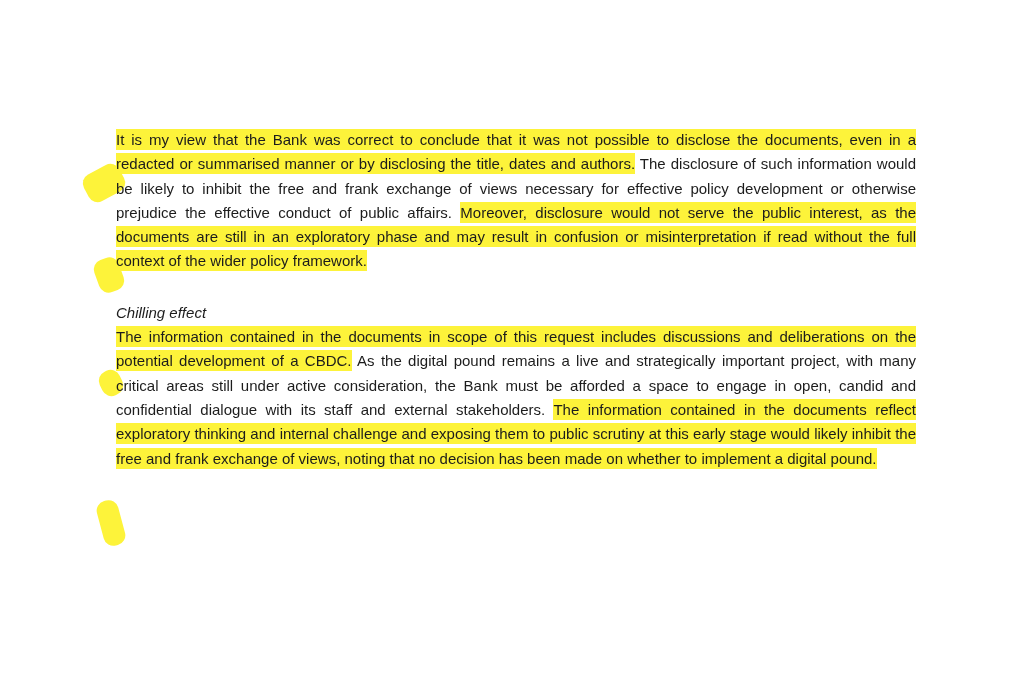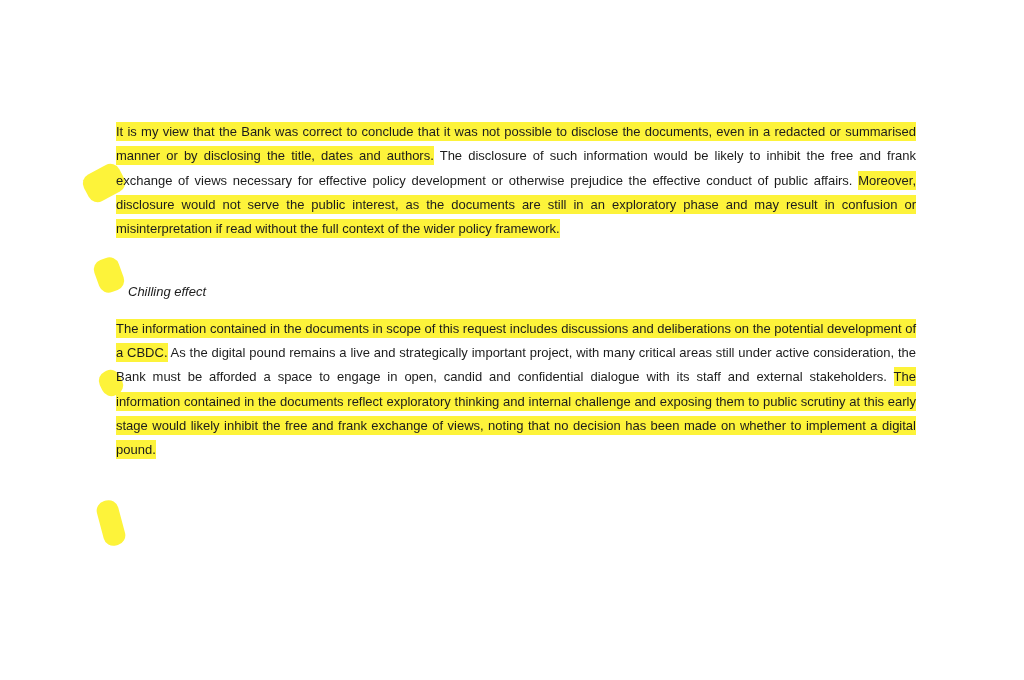--- a/index.html
+++ b/index.html
@@ -1,24 +1,24 @@
 <!DOCTYPE html>
 <html><head>
 <meta charset="utf-8">
 <style>
   html, body { margin: 0; padding: 0; background: #ffffff; }
   body { width: 1024px; height: 680px; position: relative; overflow: hidden; }
   .page {
-    position: absolute; left: 116px; top: 120px; width: 800px;
-    font-family: "Liberation Sans", sans-serif; font-size: 13px; color: #1c1c1c;
+    position: absolute; left: 116px; top: 128px; width: 800px;
+    font-family: "Liberation Sans", sans-serif; font-size: 15px; color: #1c1c1c;
     line-height: 24.3px; text-align: justify;
   }
   .para { margin: 0; }
   .gap { height: 27px; }
-  .heading { font-style: italic; margin: 12px; text-align: left; }
+  .heading { font-style: italic; margin: 0; text-align: left; }
   .hl {
     background: #fdf33a;
     box-shadow: 0 -2px 0 #fdf33a, 0 2px 0 #fdf33a;
     -webkit-box-decoration-break: clone; box-decoration-break: clone;
   }
   .swoosh { position: absolute; background: #fdf33a; border-radius: 10px; }
 </style>
 </head>
 <body>
 

